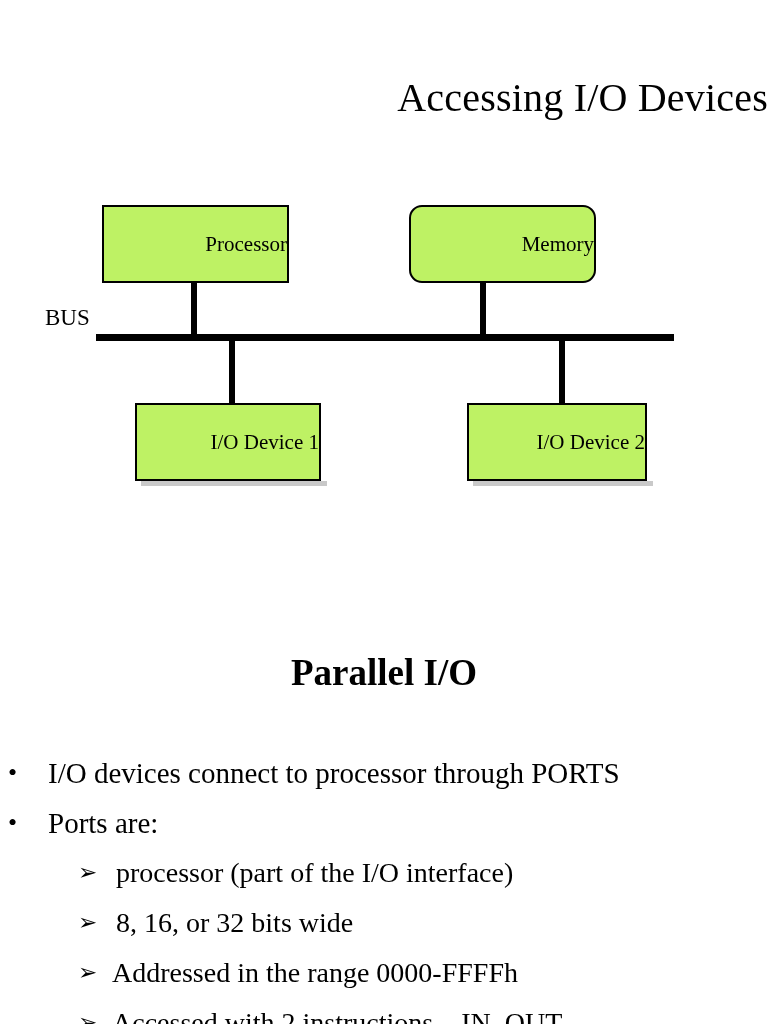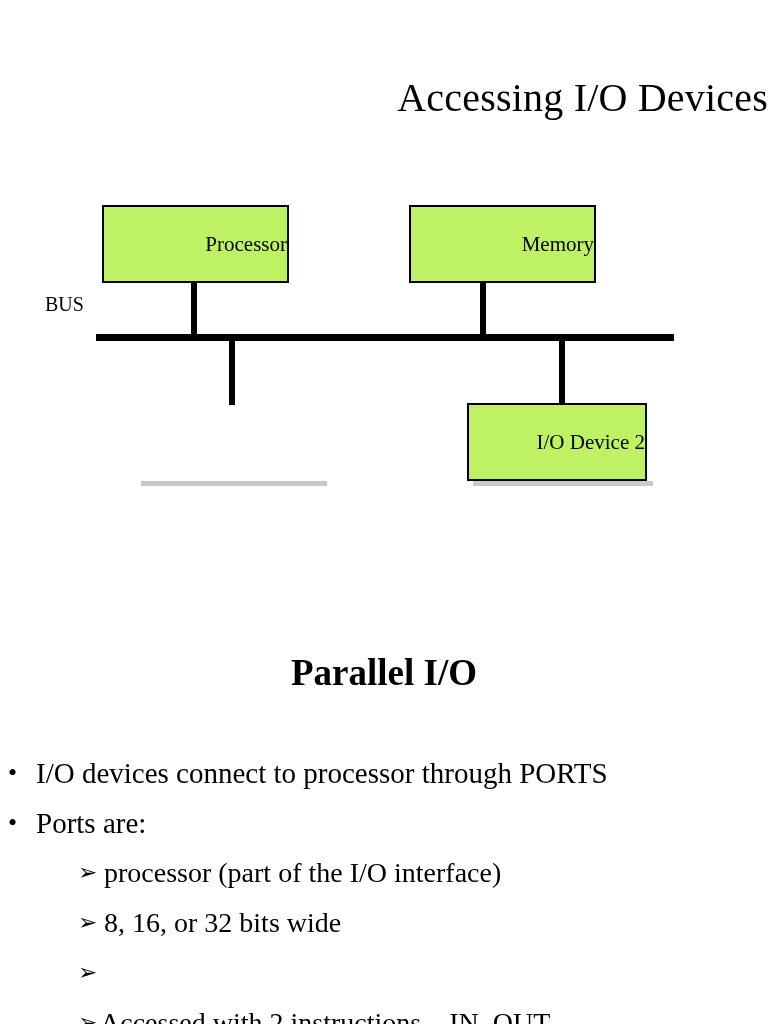--- a/index.html
+++ b/index.html
@@ -44,21 +44,21 @@
     border: 2px solid #000000;
     display: flex;
     align-items: center;
     justify-content: flex-end;
     font-size: 21px;
     line-height: 24px;
     color: #000000;
     z-index: 3;
   }
   .box-processor { left: 102px;  top: 205px; width: 187px; height: 78px; }
-  .box-memory    { left: 409px;  top: 205px; width: 187px; height: 78px; }
+  .box-memory    { left: 409px;  top: 205px; width: 187px; height: 78px; border-radius: 13px; }
   .box-iodev1    { left: 135px;  top: 403px; width: 186px; height: 78px; }
   .box-iodev2    { left: 467px;  top: 403px; width: 180px; height: 78px; padding-left: 37px; }
 
   
   .box-shadow-sliver {
     position: absolute;
     background: #c9c9c9;
     z-index: 1;
   }
 
@@ -78,22 +78,22 @@
     z-index: 2;
   }
   .conn-processor { left: 191px; top: 281px; height: 57px; }
   .conn-memory    { left: 480px; top: 281px; height: 57px; }
   .conn-iodev1    { left: 229px; top: 338px; height: 67px; }
   .conn-iodev2    { left: 559px; top: 338px; height: 67px; }
 
   .bus-label {
     position: absolute;
     left: 45px;
-    top: 290px;
-    font-size: 20px;
+    top: 304px;
+    font-size: 23px;
     line-height: 28px;
     white-space: nowrap;
   }
 
   
   .section-heading {
     position: absolute;
     left: 0;
     top: 651px;
     width: 768px;
@@ -127,21 +127,21 @@
     font-size: 26px;
   }
   .marker-arrow {
     width: 26px;
     flex: 0 0 26px;
     text-align: left;
     font-size: 23px;
     line-height: 50px;
   }
   .marker-arrow.tight { width: 22px; flex: 0 0 22px; }
-  .bullet-text { display: inline-block; }
+  .bullet-text { display: inline-block; margin-left: 12px; }
 </style>
 </head>
 <body>
 
 <div class="slide-title">Accessing I/O Devices</div>
 
 <div class="diagram">
 
   <div class="bus-label">BUS</div>
 
@@ -156,20 +156,23 @@
   <div class="box-shadow-sliver" style="left:473px; top:481px; width:180px; height:5px;"></div>
 
   <div class="node-box box-processor">
     <span>Processor</span>
   </div>
 
   <div class="node-box box-memory">
     <span>Memory</span>
   </div>
 
+  <div class="node-box box-iodev1">
+    <span>I/O Device 1</span>
+  </div>
 
   <div class="node-box box-iodev2">
     <span>I/O Device 2</span>
   </div>
 </div>
 
 <div class="section-heading">Parallel I/O</div>
 
 <div class="bullets">
 
@@ -188,20 +191,21 @@
     <span class="bullet-text">processor (part of the I/O interface)</span>
   </div>
 
   <div class="bullet-row level-2">
     <span class="marker-arrow">➢</span>
     <span class="bullet-text">8, 16, or 32 bits wide</span>
   </div>
 
   <div class="bullet-row level-2">
     <span class="marker-arrow tight">➢</span>
+    <span class="bullet-text">Addressed in the range 0000-FFFFh</span>
   </div>
 
   <div class="bullet-row level-2">
     <span class="marker-arrow tight">➢</span>
     <span class="bullet-text">Accessed with 2 instructions – IN, OUT</span>
   </div>
 
 </div>
 
 </body></html>

